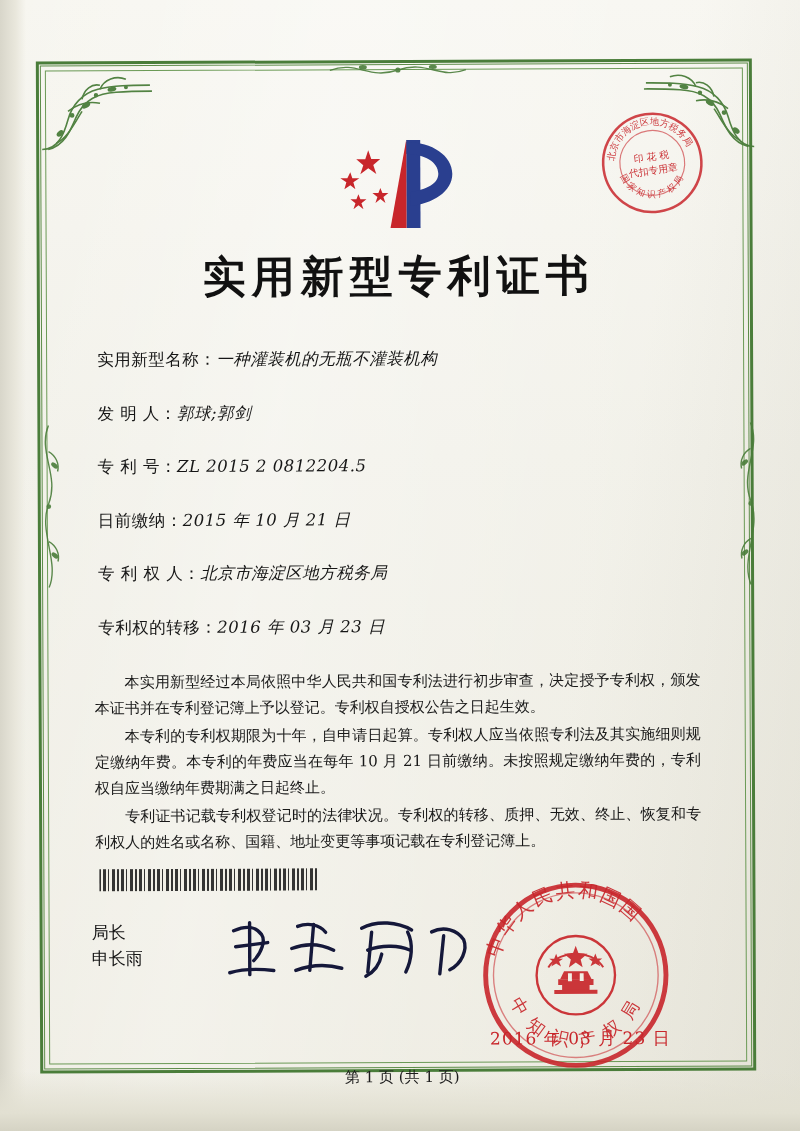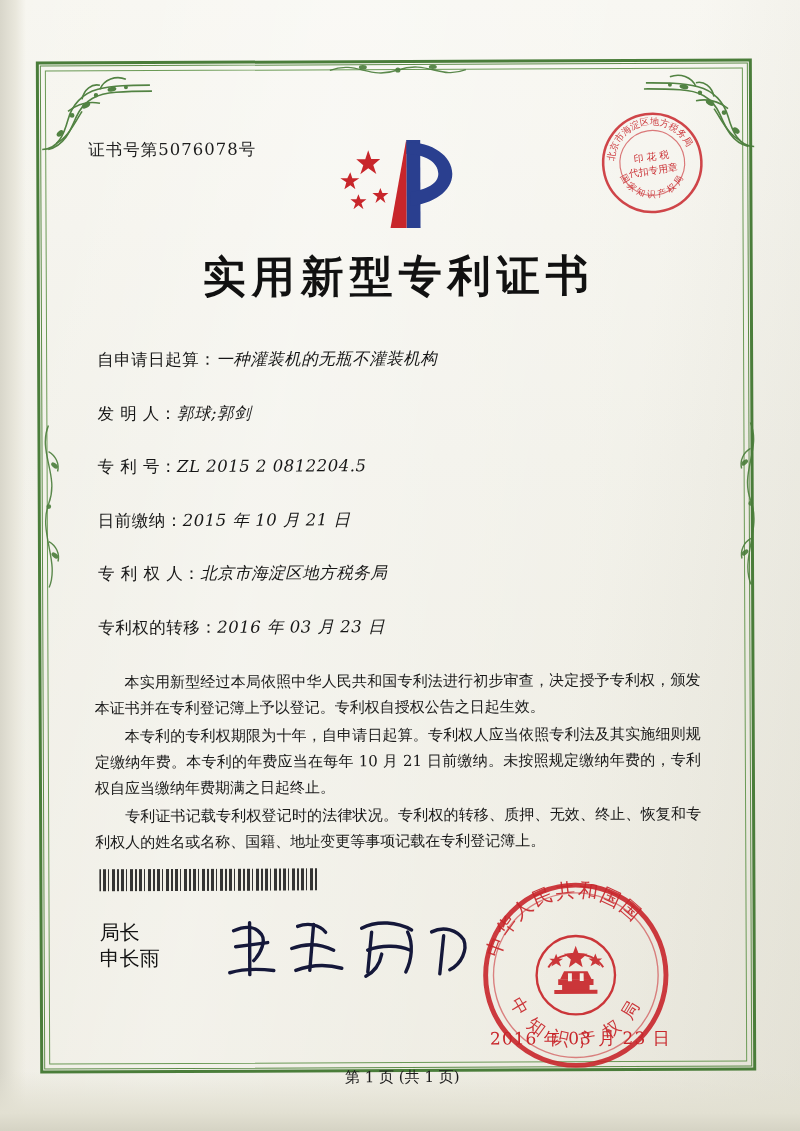--- a/index.html
+++ b/index.html
@@ -169,23 +169,23 @@
       #1a1a1a 9px, #1a1a1a 10px,
       #f1efe6 10px, #f1efe6 13px,
       #1a1a1a 13px, #1a1a1a 16px,
       #f1efe6 16px, #f1efe6 18px
     );
     opacity: .88;
   }
 
   .signature-block {
     position: absolute;
-    left: 18px;
+    left: 10px;
     top: 818px;
-    font-size: 20px;
+    font-size: 17px;
     line-height: 26px;
     color: #141414;
     font-family: "DejaVu Serif", "Liberation Serif", serif;
   }
   .handwriting {
     position: absolute;
     left: 140px;
     top: 812px;
     width: 260px;
     height: 70px;
@@ -326,21 +326,20 @@
         <g fill="currentColor">
           <circle cx="70" cy="12" r="2.6"></circle>
           <ellipse cx="35" cy="9" rx="4" ry="2.2"></ellipse>
           <ellipse cx="105" cy="9" rx="4" ry="2.2"></ellipse>
         </g>
       </svg>
     </div>
 
     <div class="content">
 
-      <div class="cert-no">证书号第5076078号</div>
 
       <div class="logo">
         <svg viewBox="0 0 140 110">
           <g fill="#c8262b">
             <polygon points="40,22 43,31 52,31 45,37 48,46 40,40 32,46 35,37 28,31 37,31"></polygon>
             <polygon points="22,44 24,50 31,50 25,54 27,61 22,57 16,61 18,54 12,50 19,50"></polygon>
             <polygon points="30,66 32,71 38,71 33,75 35,81 30,77 25,81 27,75 22,71 28,71"></polygon>
             <polygon points="52,60 54,65 60,65 55,69 57,75 52,71 47,75 49,69 44,65 50,65"></polygon>
           </g>
           <path d="M78 12 L78 100 L92 100 L92 12 Z" fill="#2a3f8f"></path>
@@ -363,21 +362,21 @@
           </text>
           <text x="55" y="52" text-anchor="middle" font-size="10" fill="#c8262b" opacity="0.95" font-family="DejaVu Serif, serif">印 花 税</text>
           <text x="55" y="66" text-anchor="middle" font-size="10" fill="#c8262b" opacity="0.95" font-family="DejaVu Serif, serif">代扣专用章</text>
         </svg>
       </div>
 
       <div class="title">实用新型专利证书</div>
 
       <div class="fields">
         <div class="field">
-          <span class="lbl">自申请日起算：</span><span class="val">一种灌装机的无瓶不灌装机构</span>
+          <span class="lbl">实用新型名称：</span><span class="val">一种灌装机的无瓶不灌装机构</span>
         </div>
         <div class="field">
           <span class="lbl">发  明  人：</span><span class="val">郭球;郭剑</span>
         </div>
         <div class="field">
           <span class="lbl">专  利  号：</span><span class="val">ZL 2015 2 0812204.5</span>
         </div>
         <div class="field">
           <span class="lbl">日前缴纳：</span><span class="val">2015 年 10 月 21 日</span>
         </div>

